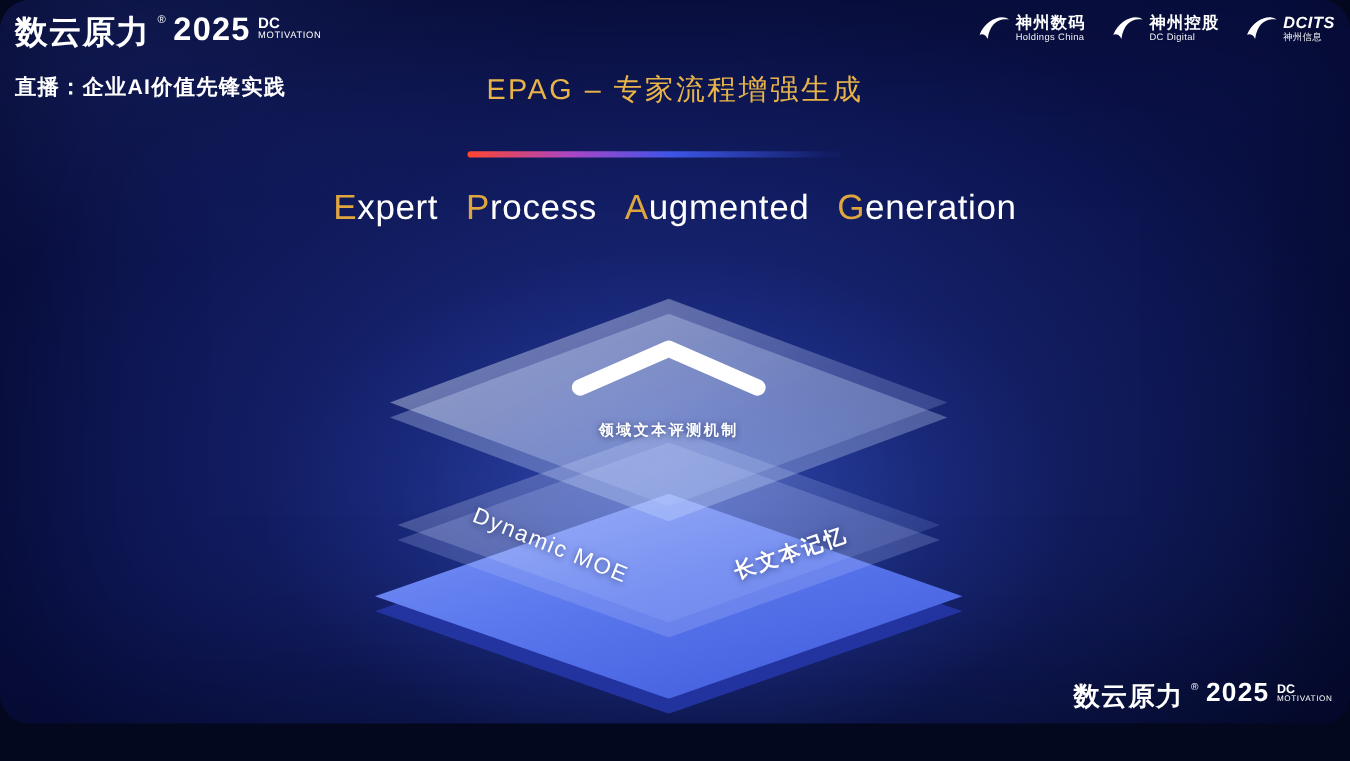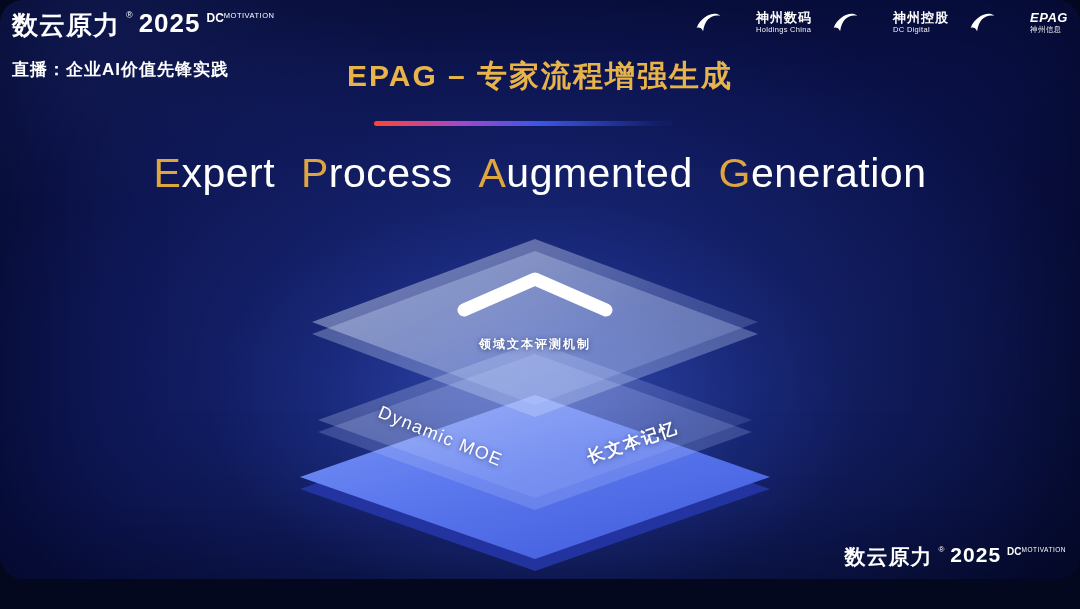--- a/index.html
+++ b/index.html
@@ -12,46 +12,46 @@
       linear-gradient(155deg,#0c1349 0%,#0a1148 45%,#070d36 100%);
     box-shadow:inset 0 0 140px rgba(2,5,25,.6);
     border-radius:24px;
   }
   
   .brand{position:absolute;display:flex;align-items:flex-start;gap:6px;white-space:nowrap;}
   .header-brand{left:12px;top:8px;}
   .brand-name{font-weight:900;font-size:26px;letter-spacing:1px;}
   .brand-reg{font-size:9px;margin-top:2px;}
   .brand-year{font-weight:900;font-size:26px;letter-spacing:1px;}
-  .brand-tag{display:flex;flex-direction:row;line-height:1;margin-top:4px;}
+  .brand-tag{display:flex;flex-direction:column;line-height:1;margin-top:4px;}
   .brand-tag-top{font-weight:700;font-size:12px;}
   .brand-tag-bottom{font-size:7.5px;letter-spacing:.5px;}
   .footer-brand{right:14px;bottom:8px;}
   .footer-brand .brand-name,.footer-brand .brand-year{font-size:21px;}
   .footer-brand .brand-reg{font-size:8px;}
   .footer-brand .brand-tag-top{font-size:10px;}
   .footer-brand .brand-tag-bottom{font-size:6.5px;}
   .live-label{position:absolute;left:12px;top:58px;font-size:17px;font-weight:700;letter-spacing:1px;}
   .page-title{
     position:absolute;left:50%;top:56px;transform:translateX(-50%);
-    font-size:30px;font-weight:700;letter-spacing:2px;color:var(--title-gold,#e8b44a);
+    font-size:23px;font-weight:400;letter-spacing:2px;color:var(--title-gold,#e8b44a);
   }
   .divider{
     position:absolute;left:374px;top:121px;width:298px;height:5px;border-radius:3px;
     background:linear-gradient(90deg,var(--accent-red,#ff4530) 0%,#a946c6 28%,#3c55e8 55%,rgba(30,55,160,.12) 96%);
   }
-  .subtitle{position:absolute;left:0;right:0;top:150px;text-align:center;font-size:41px;font-weight:500;letter-spacing:.5px;}
+  .subtitle{position:absolute;left:0;right:0;top:150px;text-align:center;font-size:28px;font-weight:500;letter-spacing:.5px;}
   .subtitle .word{margin:0 7px;}
   .subtitle .cap{color:var(--gold,#dfa640);}
   .subtitle .rest{color:#fff;}
   
   .partners{position:absolute;right:12px;top:10px;display:flex;gap:20px;align-items:center;}
   .partner{display:flex;align-items:center;gap:5px;}
   .p-icon svg{display:block;}
-  .p-text{display:flex;flex-direction:column;line-height:1.15;margin-left:30px;}
+  .p-text{display:flex;flex-direction:column;line-height:1.15;}
   .p-name{font-size:13px;font-weight:700;letter-spacing:1px;}
   .p-sub{font-size:7.5px;letter-spacing:.3px;opacity:.95;}
   .partner:nth-child(3) .p-name{font-style:italic;letter-spacing:.5px;}
   
   .glow{
     position:absolute;left:215px;top:205px;width:640px;height:400px;
     background:radial-gradient(ellipse at center, rgba(82,120,255,.38) 0%, rgba(50,80,205,.13) 48%, rgba(0,0,0,0) 72%);
   }
   .diamond{position:absolute;clip-path:polygon(50% 0%,100% 50%,50% 100%,0% 50%);}
   .l3-side{left:300px;top:407px;width:470px;height:164px;background:rgba(38,55,170,.85);}
@@ -114,21 +114,21 @@
         <span class="p-sub">DC Digital</span>
       </span>
     </div>
     <div class="partner">
       <span class="p-icon">
         <svg width="26" height="26" viewBox="0 0 32 32">
             <path d="M2 22 C8 7 24 1 31 7 C21 5 12 11 10 26 C8 21 4 21 2 22 Z" fill="#fff"></path>
           </svg>
       </span>
       <span class="p-text">
-        <span class="p-name">EPAG</span>
+        <span class="p-name">DCITS</span>
         <span class="p-sub">神州信息</span>
       </span>
     </div>
   </div>
 
   <div class="subtitle">
     <span class="word"><span class="cap">E</span><span class="rest">xpert</span></span>
     <span class="word"><span class="cap">P</span><span class="rest">rocess</span></span>
     <span class="word"><span class="cap">A</span><span class="rest">ugmented</span></span>
     <span class="word"><span class="cap">G</span><span class="rest">eneration</span></span>

